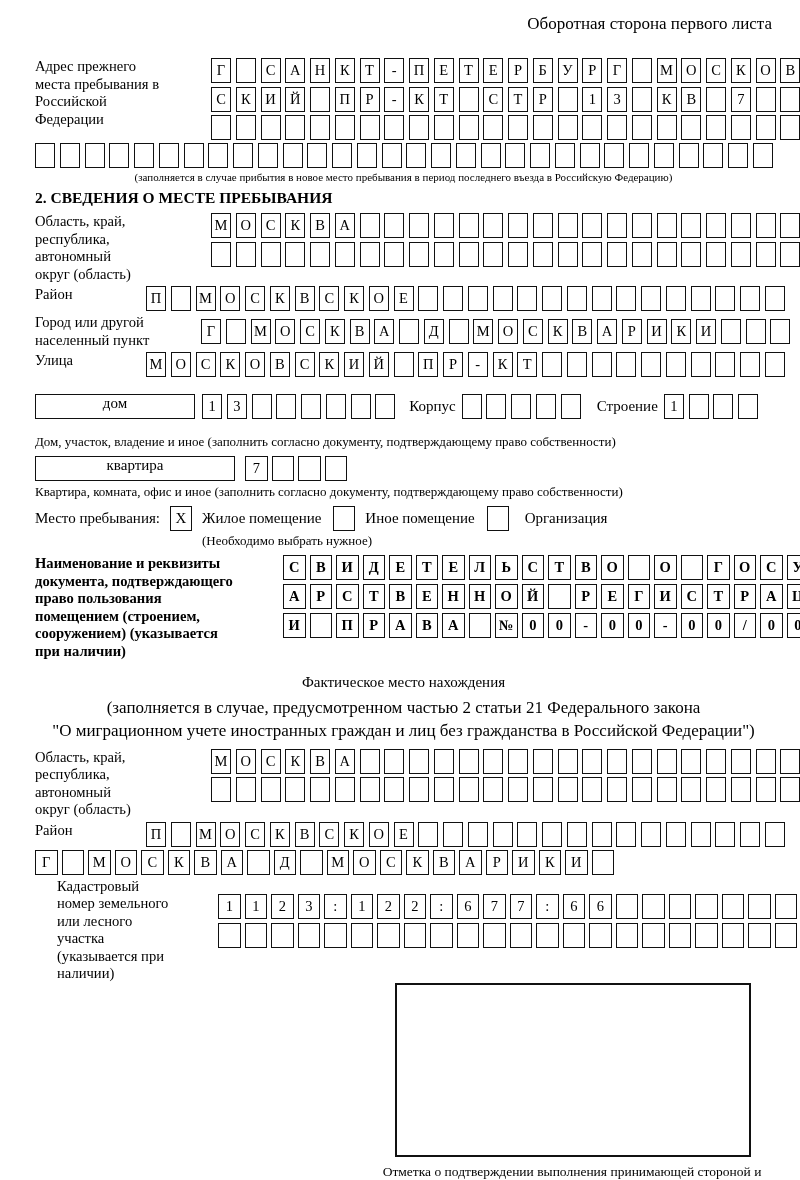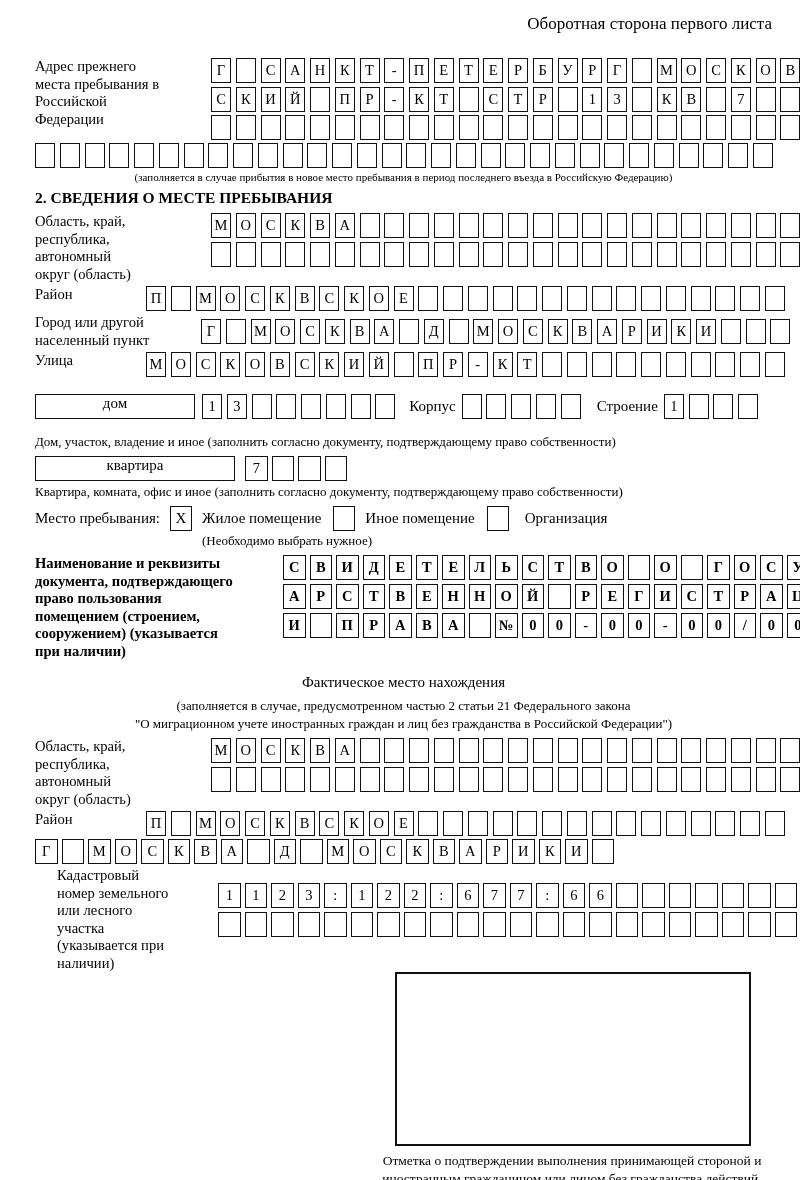--- a/index.html
+++ b/index.html
@@ -52,21 +52,21 @@
     width:22px; height:25px; border:1.5px solid #111; flex:0 0 auto;
     display:flex; align-items:center; justify-content:center; font-size:15px;
   }
   .stay-row .opt-lbl { margin:0 12px 0 10px; }
   .stay-row .opt-lbl.last { margin-right:0; margin-left:16px; }
   .choose-note { font-size:13px; margin:2px 0 6px 167px; }
 
   .doc-block { margin-top:6px;font-weight:bold; }
 
   .fact-title { text-align:center; font-weight:normal; font-size:15px; margin:14px 0 6px 0; }
-  .fact-note { text-align:center; font-size:13px; line-height:1.35; margin-bottom:6px; }
+  .fact-note { text-align:center; font-size:17px; line-height:1.35; margin-bottom:6px; }
 
   .cad-rows { margin-top:16px; }
 
   .stamp-box {
     margin-left:360px; width:356px; height:174px;
     border:2px solid #111;
   }
   .stamp-caption {
     margin:6px 0 0 317px; width:440px;
     text-align:center; font-size:13.5px; line-height:1.32;

